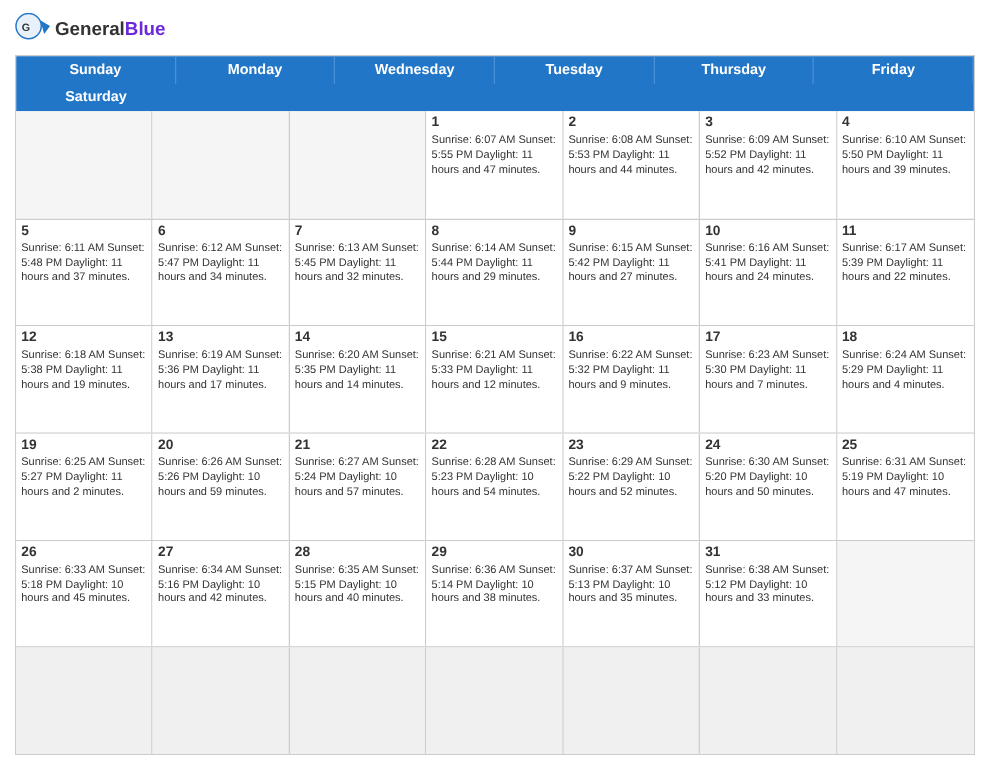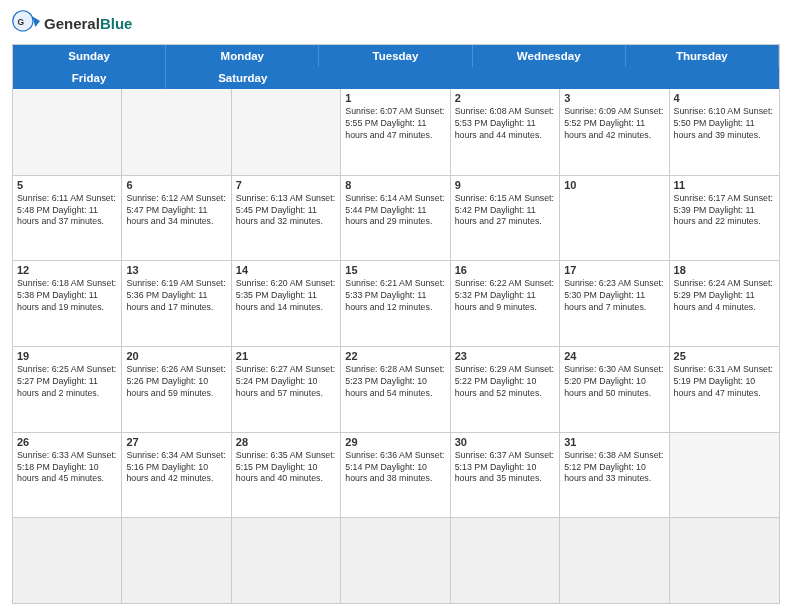--- a/index.html
+++ b/index.html
@@ -34,21 +34,21 @@
       line-height: 1.1;
     }
     .logo-general {
       font-size: 15px;
       font-weight: bold;
       color: #333;
     }
     .logo-blue {
       font-size: 15px;
       font-weight: bold;
-      color: #0f766e;
+      color: #6d28d9;
     }
     .logo-icon {
       width: 28px;
       height: 28px;
     }
     .title-area {
       text-align: right;
     }
     .month-title {
       font-size: 32px;
@@ -61,21 +61,21 @@
       color: #555;
     }
     .calendar {
       flex: 1;
       display: flex;
       flex-direction: column;
       border: 1px solid #ccc;
     }
     .cal-header-row {
       display: grid;
-      grid-template-columns: repeat(5, 1fr);
+      grid-template-columns: repeat(6, 1fr);
       background: #2176c7;
     }
     .cal-header-cell {
       color: #fff;
       font-weight: bold;
       font-size: 11.5px;
       padding: 5px 4px;
       text-align: center;
       border-right: 1px solid #4a90d9;
     }
@@ -129,22 +129,22 @@
         <span class="logo-general">General</span>
         <span class="logo-blue">Blue</span>
       </div>
     </div>
   </div>
 
   <div class="calendar">
     <div class="cal-header-row">
       <div class="cal-header-cell">Sunday</div>
       <div class="cal-header-cell">Monday</div>
+      <div class="cal-header-cell">Wednesday</div>
       <div class="cal-header-cell">Tuesday</div>
-      <div class="cal-header-cell">Wednesday</div>
       <div class="cal-header-cell">Thursday</div>
       <div class="cal-header-cell">Friday</div>
       <div class="cal-header-cell">Saturday</div>
     </div>
     <div class="cal-body" id="cal-body">
     <div class="cal-row">
           <div class="cal-cell empty"></div>
           <div class="cal-cell empty"></div>
           <div class="cal-cell empty"></div>
           <div class="cal-cell">
@@ -198,20 +198,23 @@
 Daylight: 11 hours and 29 minutes.</div>
           </div>
           <div class="cal-cell">
             <div class="day-num">9</div>
             <div class="cell-text">Sunrise: 6:15 AM
 Sunset: 5:42 PM
 Daylight: 11 hours and 27 minutes.</div>
           </div>
           <div class="cal-cell">
             <div class="day-num">10</div>
+            <div class="cell-text">Sunrise: 6:16 AM
+Sunset: 5:41 PM
+Daylight: 11 hours and 24 minutes.</div>
           </div>
           <div class="cal-cell">
             <div class="day-num">11</div>
             <div class="cell-text">Sunrise: 6:17 AM
 Sunset: 5:39 PM
 Daylight: 11 hours and 22 minutes.</div>
           </div>
         </div>
         <div class="cal-row">
           <div class="cal-cell">

